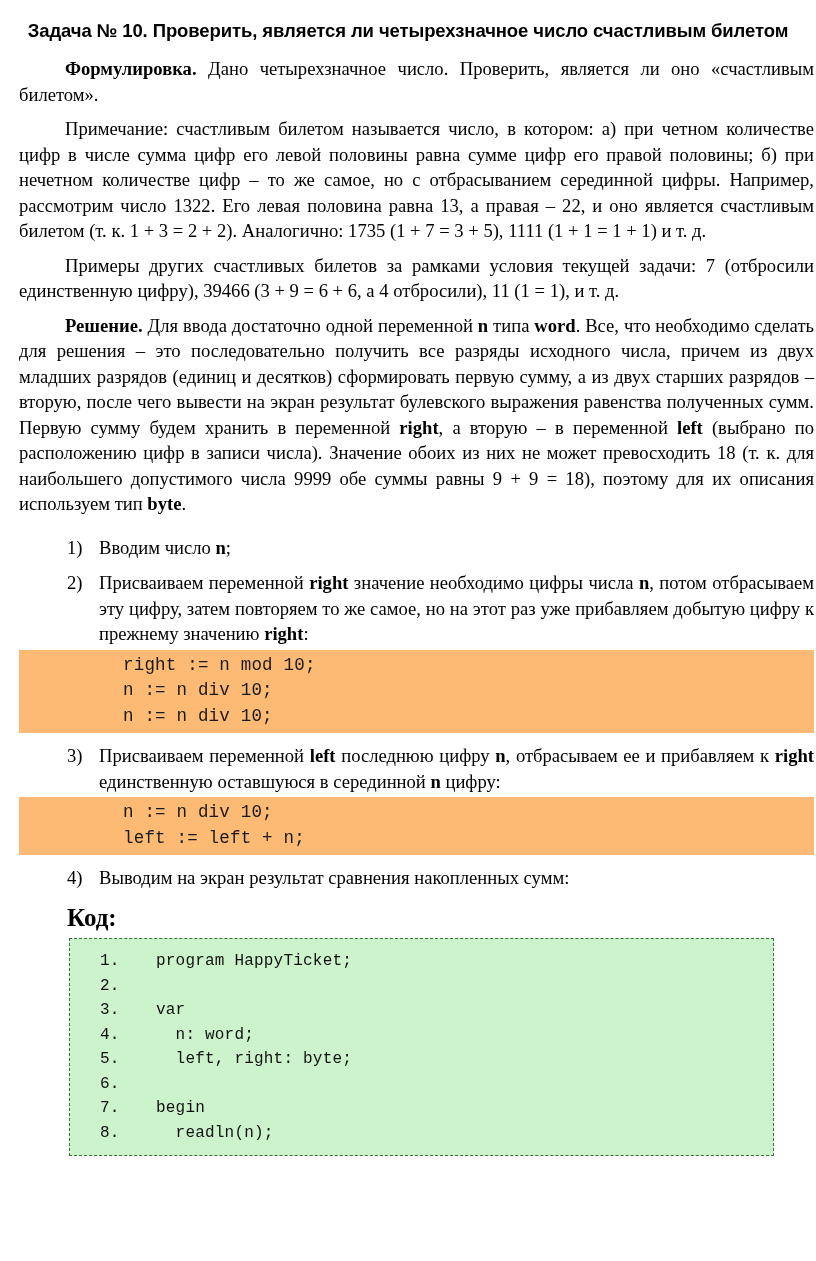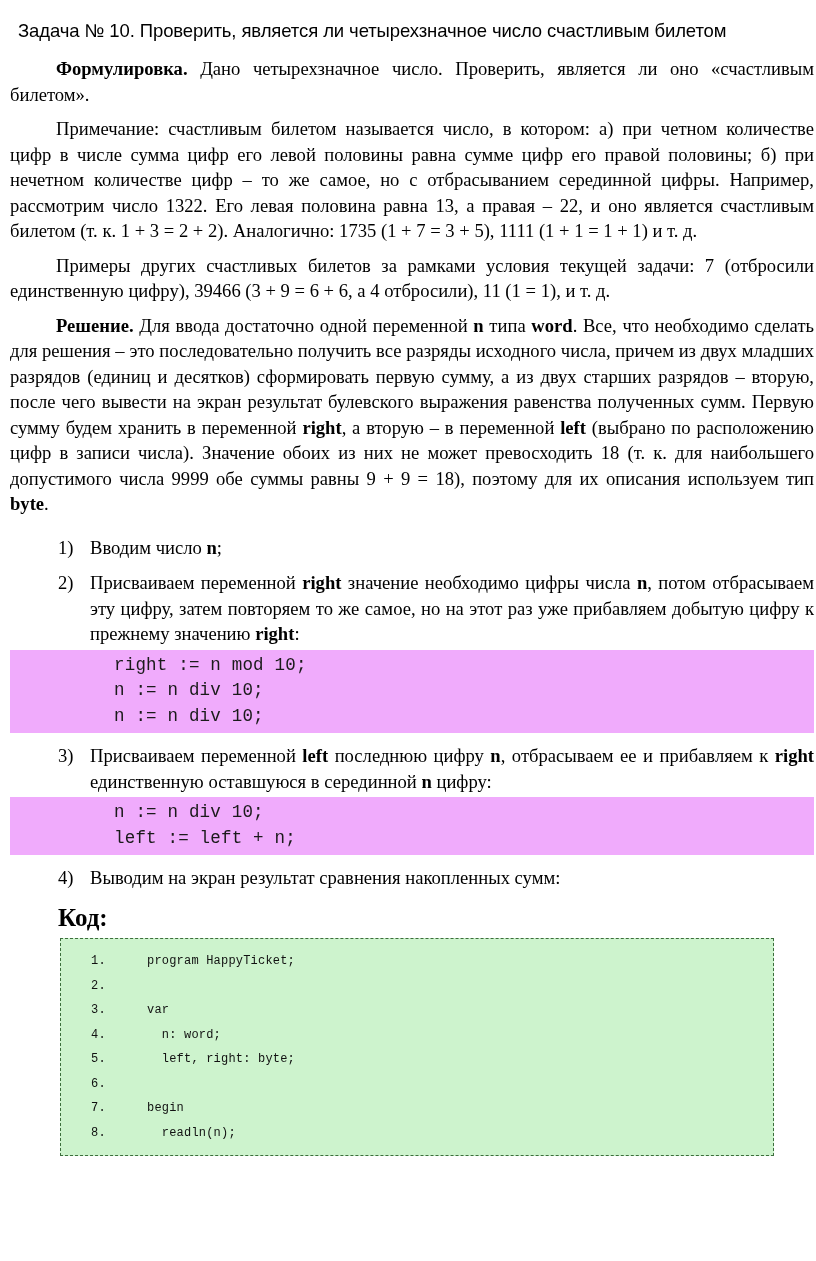--- a/index.html
+++ b/index.html
@@ -18,44 +18,44 @@
     position: relative;
     width: 816px;
     height: 1261px;
     box-sizing: border-box;
     padding: 0;
   }
 
   
   .doc-title {
     font-family: "Liberation Sans", "DejaVu Sans", sans-serif;
-    font-weight: normal;
+    font-weight: bold;
     font-size: 18.5px;
     line-height: 25px;
-    text-align: left;
+    text-align: center;
     margin: 18px 18px 0 18px;
     letter-spacing: -0.1px;
   }
 
   
   .para {
     font-size: 18.6px;
     line-height: 25.5px;
     text-align: justify;
     text-justify: inter-word;
     margin: 0;
     padding: 0 0 0 0;
     text-indent: 46px;
   }
   .para.first { margin-top: 13px; }
   .para.tight { margin-top: 0px; }
   .para-spacer { height: 9px; }
 
   .wrap {
-    margin: 0 2px 0 10px;
+    margin: 0 2px 0 19px;
   }
 
   b, .b { font-weight: bold; }
 
   
   .list {
     margin: 0;
     padding: 0;
     list-style: none;
   }
@@ -72,21 +72,21 @@
     left: 48px;
     top: 0;
     width: 28px;
     text-align: left;
     font-size: 18.6px;
   }
   .li-gap { height: 10px; }
 
   
   .code-beige {
-    background: #f0abfc;
+    background: #fdba74;
     font-family: "Liberation Mono", "DejaVu Sans Mono", monospace;
     font-size: 17.5px;
     line-height: 25.5px;
     color: #1a1a1a;
     padding: 3px 0 4px 0;
     margin: 3px 0 0 0;
     white-space: pre;
     letter-spacing: 0.2px;
   }
   .code-beige .ln {
@@ -100,21 +100,21 @@
     line-height: 25.5px;
     font-weight: bold;
     margin: 14px 0 8px 48px;
   }
   .code-green {
     margin: 0 40px 0 50px;
     background: #cdf3cd;
     border: 1px dashed #3c6e3c;
     padding: 10px 0 10px 0;
     font-family: "Liberation Mono", "DejaVu Sans Mono", monospace;
-    font-size: 12px;
+    font-size: 16px;
     line-height: 24.5px;
     color: #111111;
     white-space: pre;
     letter-spacing: 0.2px;
     box-sizing: border-box;
     min-height: 216px;
   }
   .code-green .row {
     display: block;
     padding-left: 30px;

